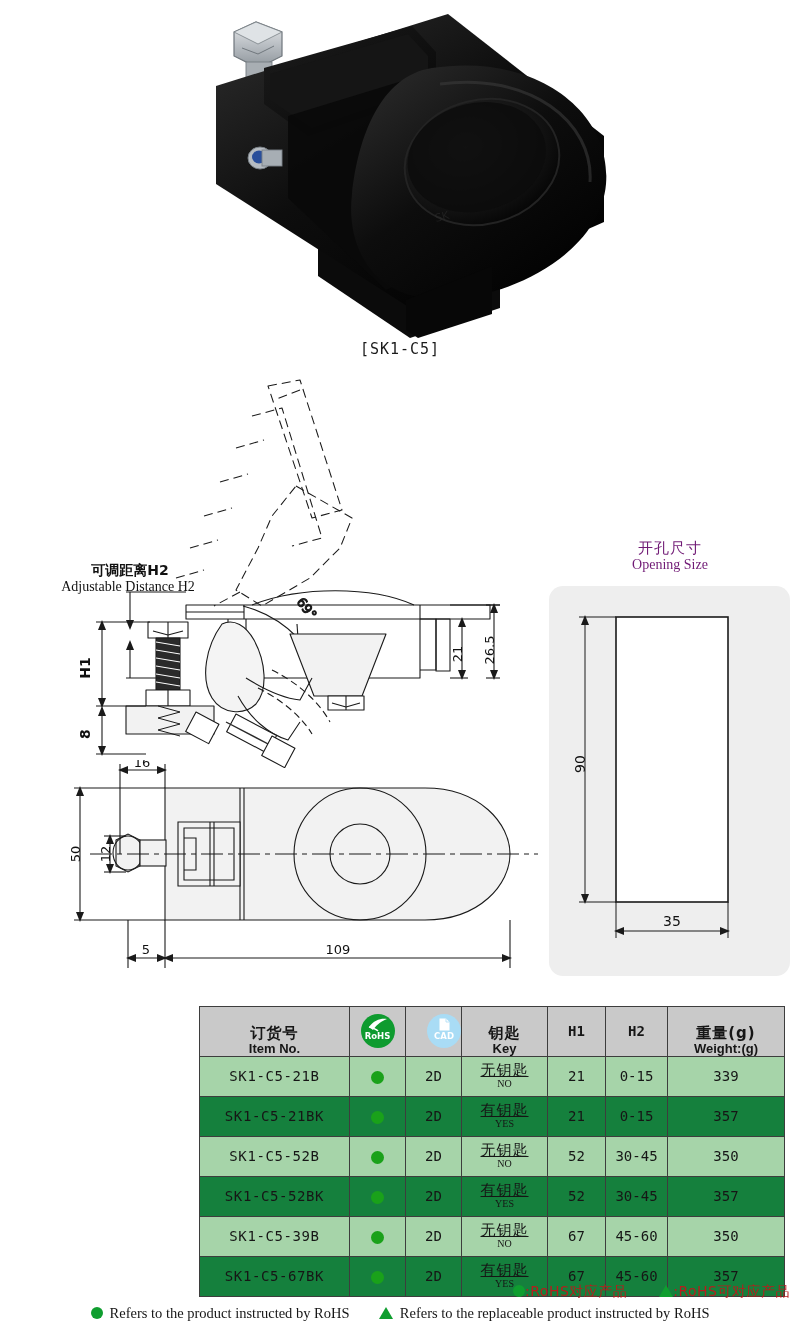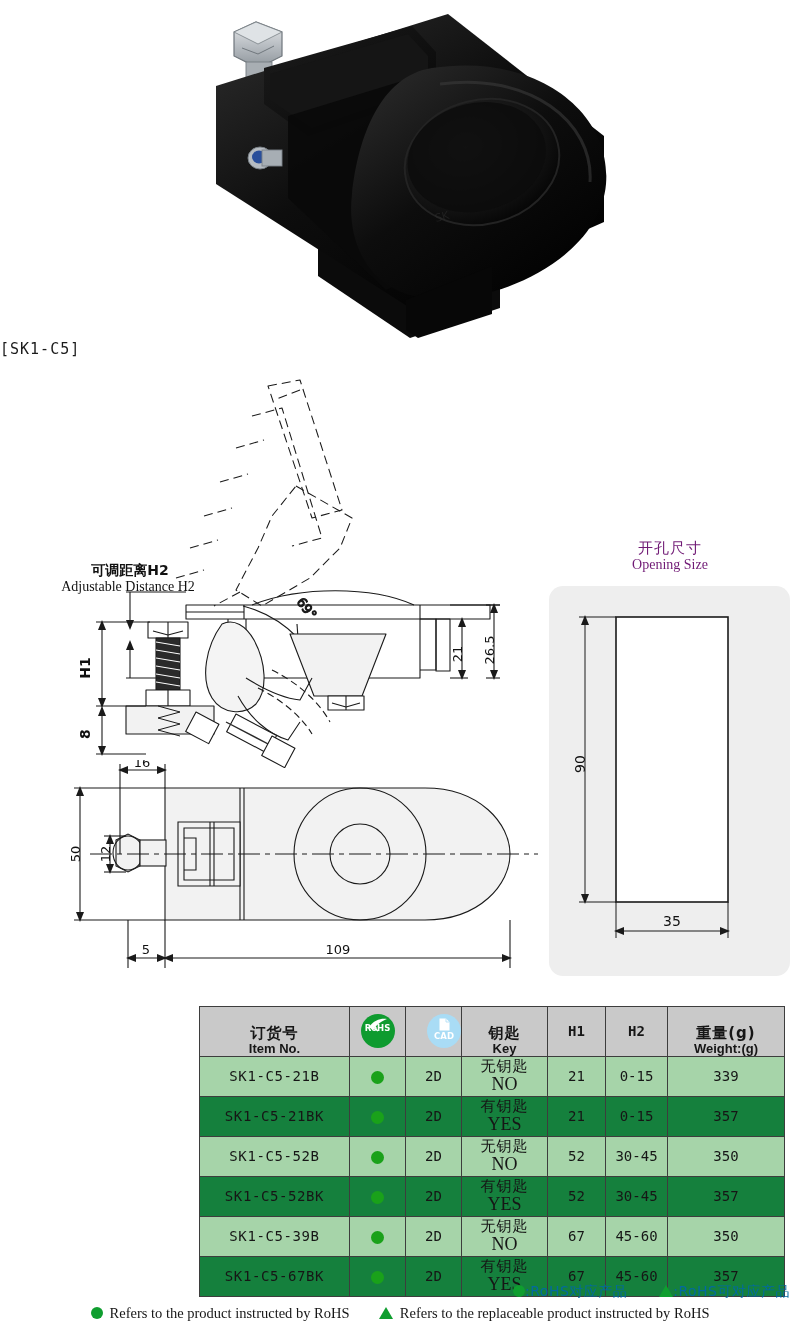--- a/index.html
+++ b/index.html
@@ -15,20 +15,21 @@
   }
   .page { position: relative; width: 800px; height: 1333px; }
 
   
   #product-photo-block {
     position: absolute; left: 0; top: 0; width: 800px; height: 380px;
   }
   #product-photo-svg { position: absolute; left: 200px; top: 8px; }
   .photo-caption {
     position: absolute; left: 0; top: 340px; width: 800px;
+    text-align: center;
     font-family: "DejaVu Sans Mono", "Liberation Mono", monospace;
     font-size: 15px; letter-spacing: 1px; color: #1b1b1b;
   }
 
   
   #section-drawing { position: absolute; left: 0px; top: 378px; }
   #plan-drawing { position: absolute; left: 60px; top: 760px; }
   #opening-block { position: absolute; left: 540px; top: 540px; width: 260px; }
   .opening-title {
     text-align: center; line-height: 1.15; color: #701a75;
@@ -89,41 +90,41 @@
     font-size: 14px;
   }
   td.cad {
     font-family: "DejaVu Sans Mono", "Liberation Mono", monospace;
     font-size: 14px;
   }
   .key-stack { line-height: 1.05; }
   .key-cn {
     display: block;
     font-family: "DejaVu Sans", "Liberation Sans", sans-serif;
-    font-size: 15px; letter-spacing: 1px;
+    font-size: 15px; letter-spacing: 1px; text-decoration: underline;
   }
   .key-en {
-    display: block; font-family: "Liberation Serif", serif; font-size: 18px;
+    display: block; font-family: "Liberation Serif", serif; font-size: 10px;
   }
   .dot-green {
     display: inline-block; width: 13px; height: 13px;
     border-radius: 50%; background: #1aa11a;
     vertical-align: middle;
   }
 
   
   .rohs-badge {
     display: inline-block; width: 34px; height: 34px; border-radius: 50%;
     background: #0e9b2f; position: relative; vertical-align: middle;
   }
   .rohs-badge .leaf {
     position: absolute; left: 7px; top: 4px; width: 20px; height: 14px;
   }
   .rohs-badge .txt {
-    position: absolute; left: 0; right: 0; top: 9px;
+    position: absolute; left: 0; right: 0; top: 17px;
     font-family: "DejaVu Sans", "Liberation Sans", sans-serif;
     font-size: 8.5px; font-weight: bold; color: #ffffff; text-align: center;
     letter-spacing: 0px;
   }
   .cad-badge {
     display: inline-block; width: 34px; height: 34px; border-radius: 50%;
     background: #a9dcf5; position: relative; vertical-align: middle; margin-left: 21px;
   }
   .cad-badge .doc {
     position: absolute; left: 12px; top: 4px; width: 11px; height: 13px;
@@ -132,21 +133,21 @@
     position: absolute; left: 0; right: 0; top: 17px;
     font-family: "DejaVu Sans", "Liberation Sans", sans-serif;
     font-size: 8.5px; font-weight: bold; color: #ffffff; text-align: center;
   }
 
   
   #footnote-cn {
     position: absolute; left: 0; top: 1283px; width: 790px;
     text-align: right;
     font-family: "DejaVu Sans", "Liberation Sans", sans-serif;
-    font-size: 14px; color: #0369a1; letter-spacing: 0.5px; padding-left: 36px;
+    font-size: 14px; color: #b91c1c; letter-spacing: 0.5px; padding-left: 36px;
   }
   #footnote-en {
     position: absolute; left: 0; top: 1305px; width: 800px;
     text-align: center;
     font-family: Liberation Serif, serif;
     font-size: 14.5px; color: #161616;
   }
   .sym-dot {
     display: inline-block; width: 12px; height: 12px; border-radius: 50%;
     background: #0f9e2f; vertical-align: -1px;

